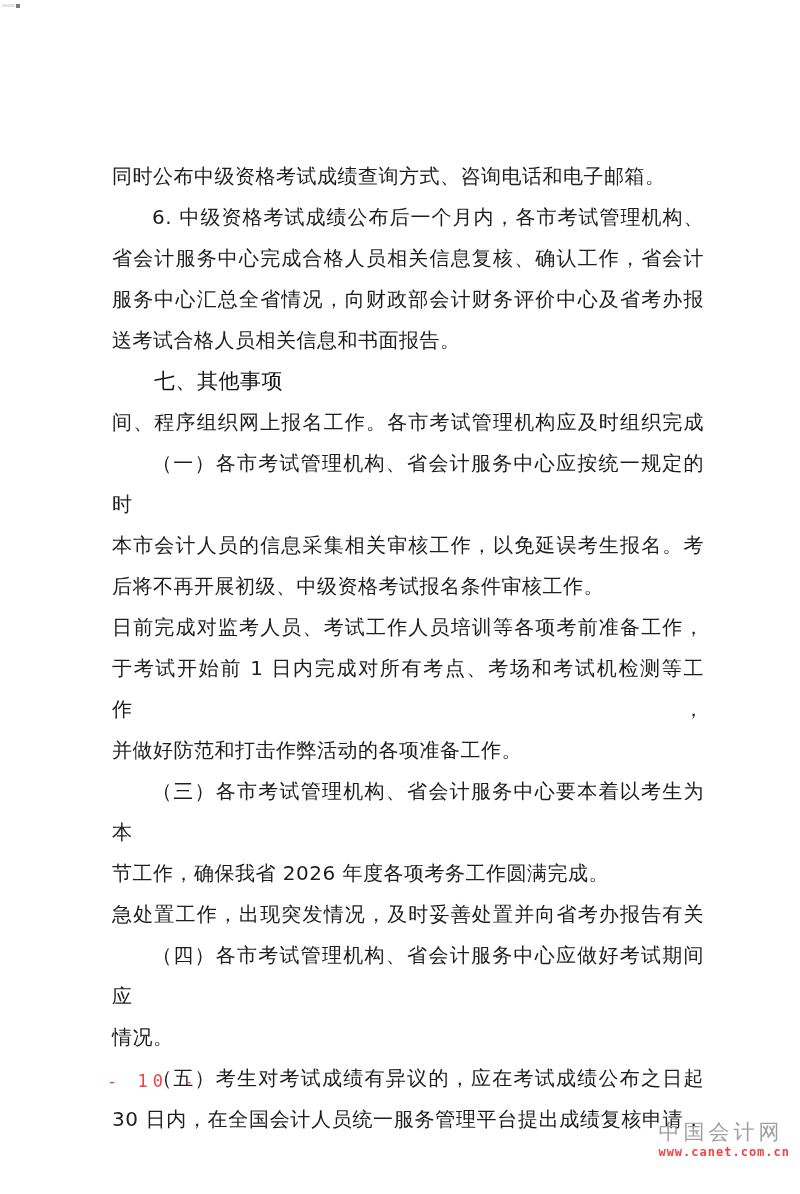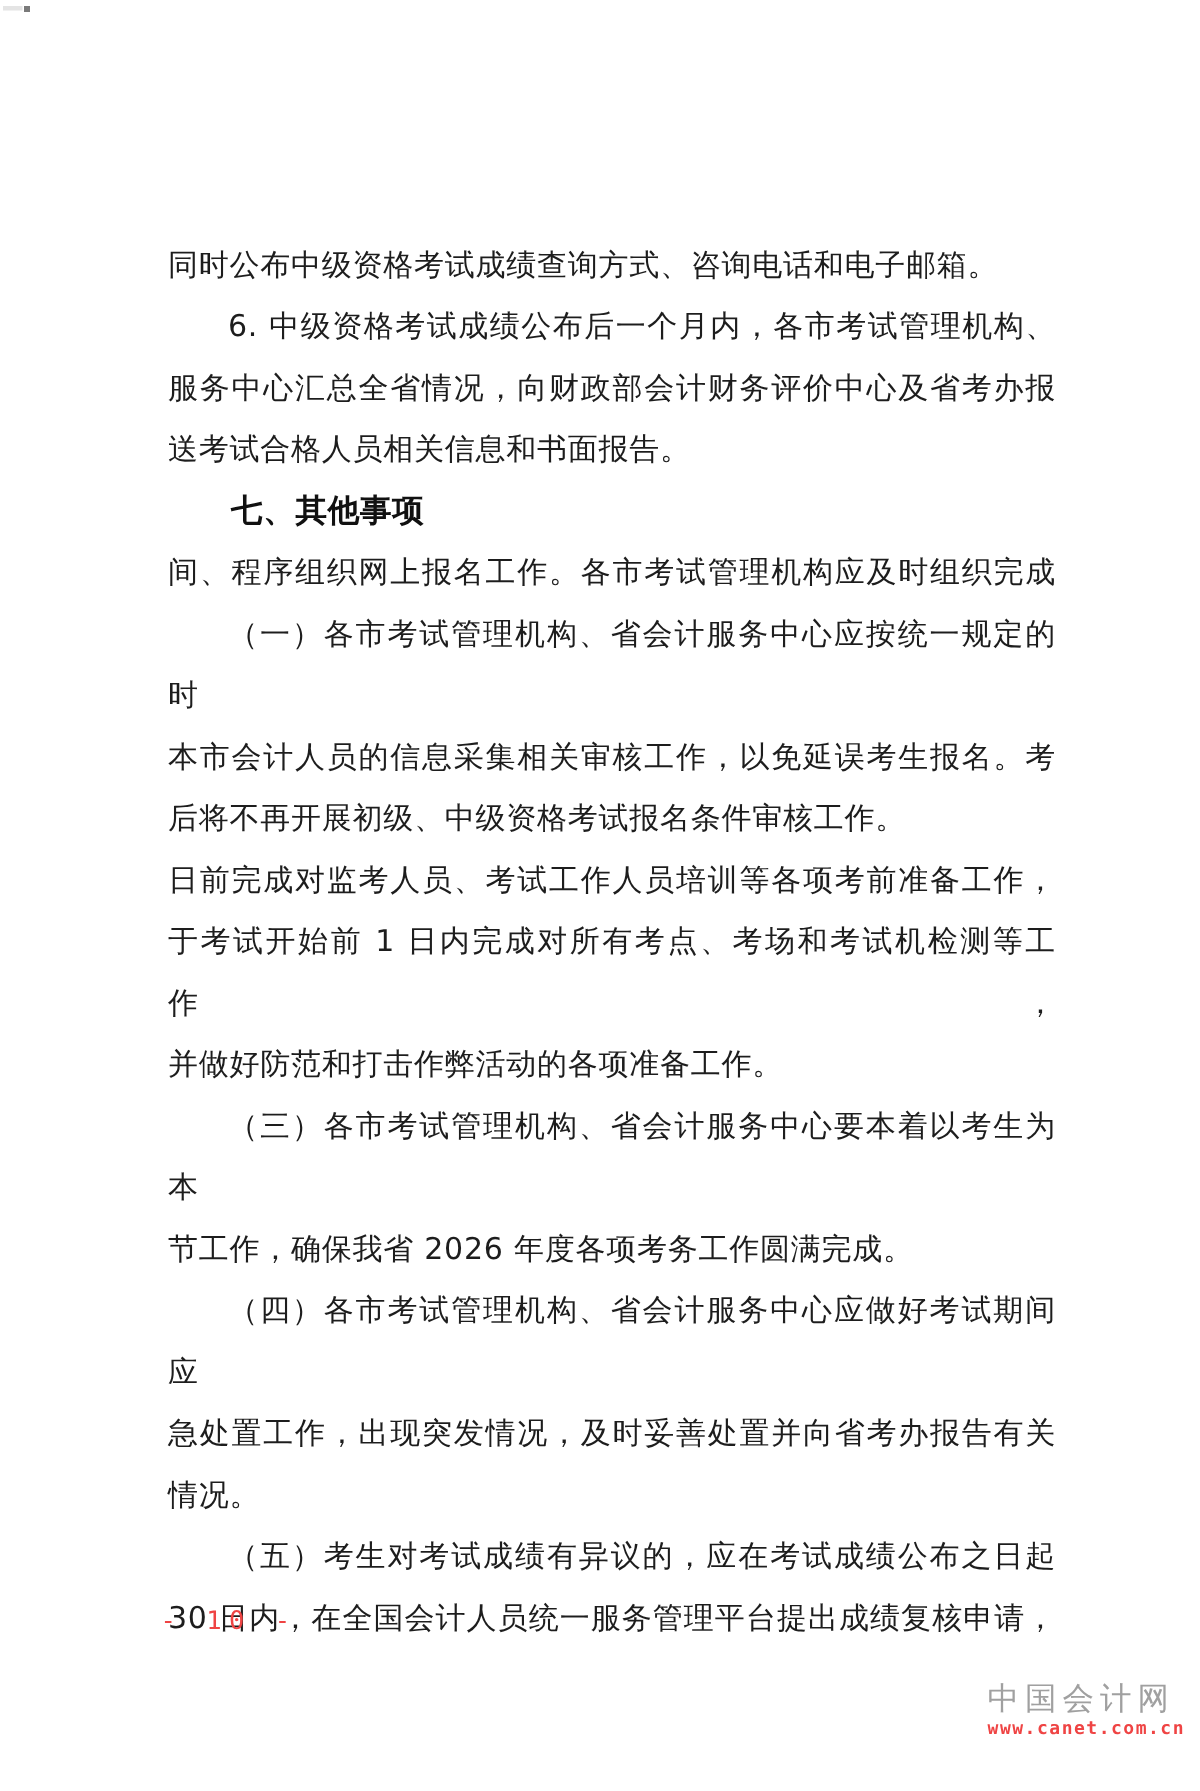--- a/index.html
+++ b/index.html
@@ -33,21 +33,21 @@
   }
   .para { margin: 0; }
   .line { width: 100%; }
   
   .line.full {
     text-align: justify;
     text-align-last: justify;
   }
   .line.first { text-indent: 2em; }
   .para.heading .line {
-    font-weight: bold;
+    font-weight: normal;
     font-size: 21px;
     color: #111111;
   }
   .page-num {
     position: absolute;
     left: 107px; top: 1071px;
     font-family: "DejaVu Sans Mono", monospace;
     font-size: 17px;
     letter-spacing: 5px;
     color: #ef4444;
@@ -79,20 +79,21 @@
 
   <span class="speck-a"></span>
   <span class="speck-b"></span>
 
   <main class="content">
       <div class="para">
         <div class="line">同时公布中级资格考试成绩查询方式、咨询电话和电子邮箱。</div>
       </div>
       <div class="para">
         <div class="line full first">6. 中级资格考试成绩公布后一个月内，各市考试管理机构、</div>
+        <div class="line full">省会计服务中心完成合格人员相关信息复核、确认工作，省会计</div>
         <div class="line full">服务中心汇总全省情况，向财政部会计财务评价中心及省考办报</div>
         <div class="line">送考试合格人员相关信息和书面报告。</div>
       </div>
       <div class="para heading">
         <div class="line first">七、其他事项</div>
       </div>
       <div class="para">
         <div class="line full">间、程序组织网上报名工作。各市考试管理机构应及时组织完成</div>
         <div class="line full first">（一）各市考试管理机构、省会计服务中心应按统一规定的时</div>
         <div class="line full">本市会计人员的信息采集相关审核工作，以免延误考生报名。考</div>
@@ -101,22 +102,22 @@
       <div class="para">
         <div class="line full">日前完成对监考人员、考试工作人员培训等各项考前准备工作，</div>
         <div class="line full">于考试开始前 1 日内完成对所有考点、考场和考试机检测等工作，</div>
         <div class="line">并做好防范和打击作弊活动的各项准备工作。</div>
       </div>
       <div class="para">
         <div class="line full first">（三）各市考试管理机构、省会计服务中心要本着以考生为本</div>
         <div class="line">节工作，确保我省 2026 年度各项考务工作圆满完成。</div>
       </div>
       <div class="para">
+        <div class="line full">急处置工作，出现突发情况，及时妥善处置并向省考办报告有关</div>
         <div class="line full first">（四）各市考试管理机构、省会计服务中心应做好考试期间应</div>
-        <div class="line full">急处置工作，出现突发情况，及时妥善处置并向省考办报告有关</div>
         <div class="line">情况。</div>
       </div>
       <div class="para">
         <div class="line full first">（五）考生对考试成绩有异议的，应在考试成绩公布之日起</div>
         <div class="line full">30 日内，在全国会计人员统一服务管理平台提出成绩复核申请，</div>
       </div>
     </main>
 
   <div class="page-num">- 10 -</div>
 

